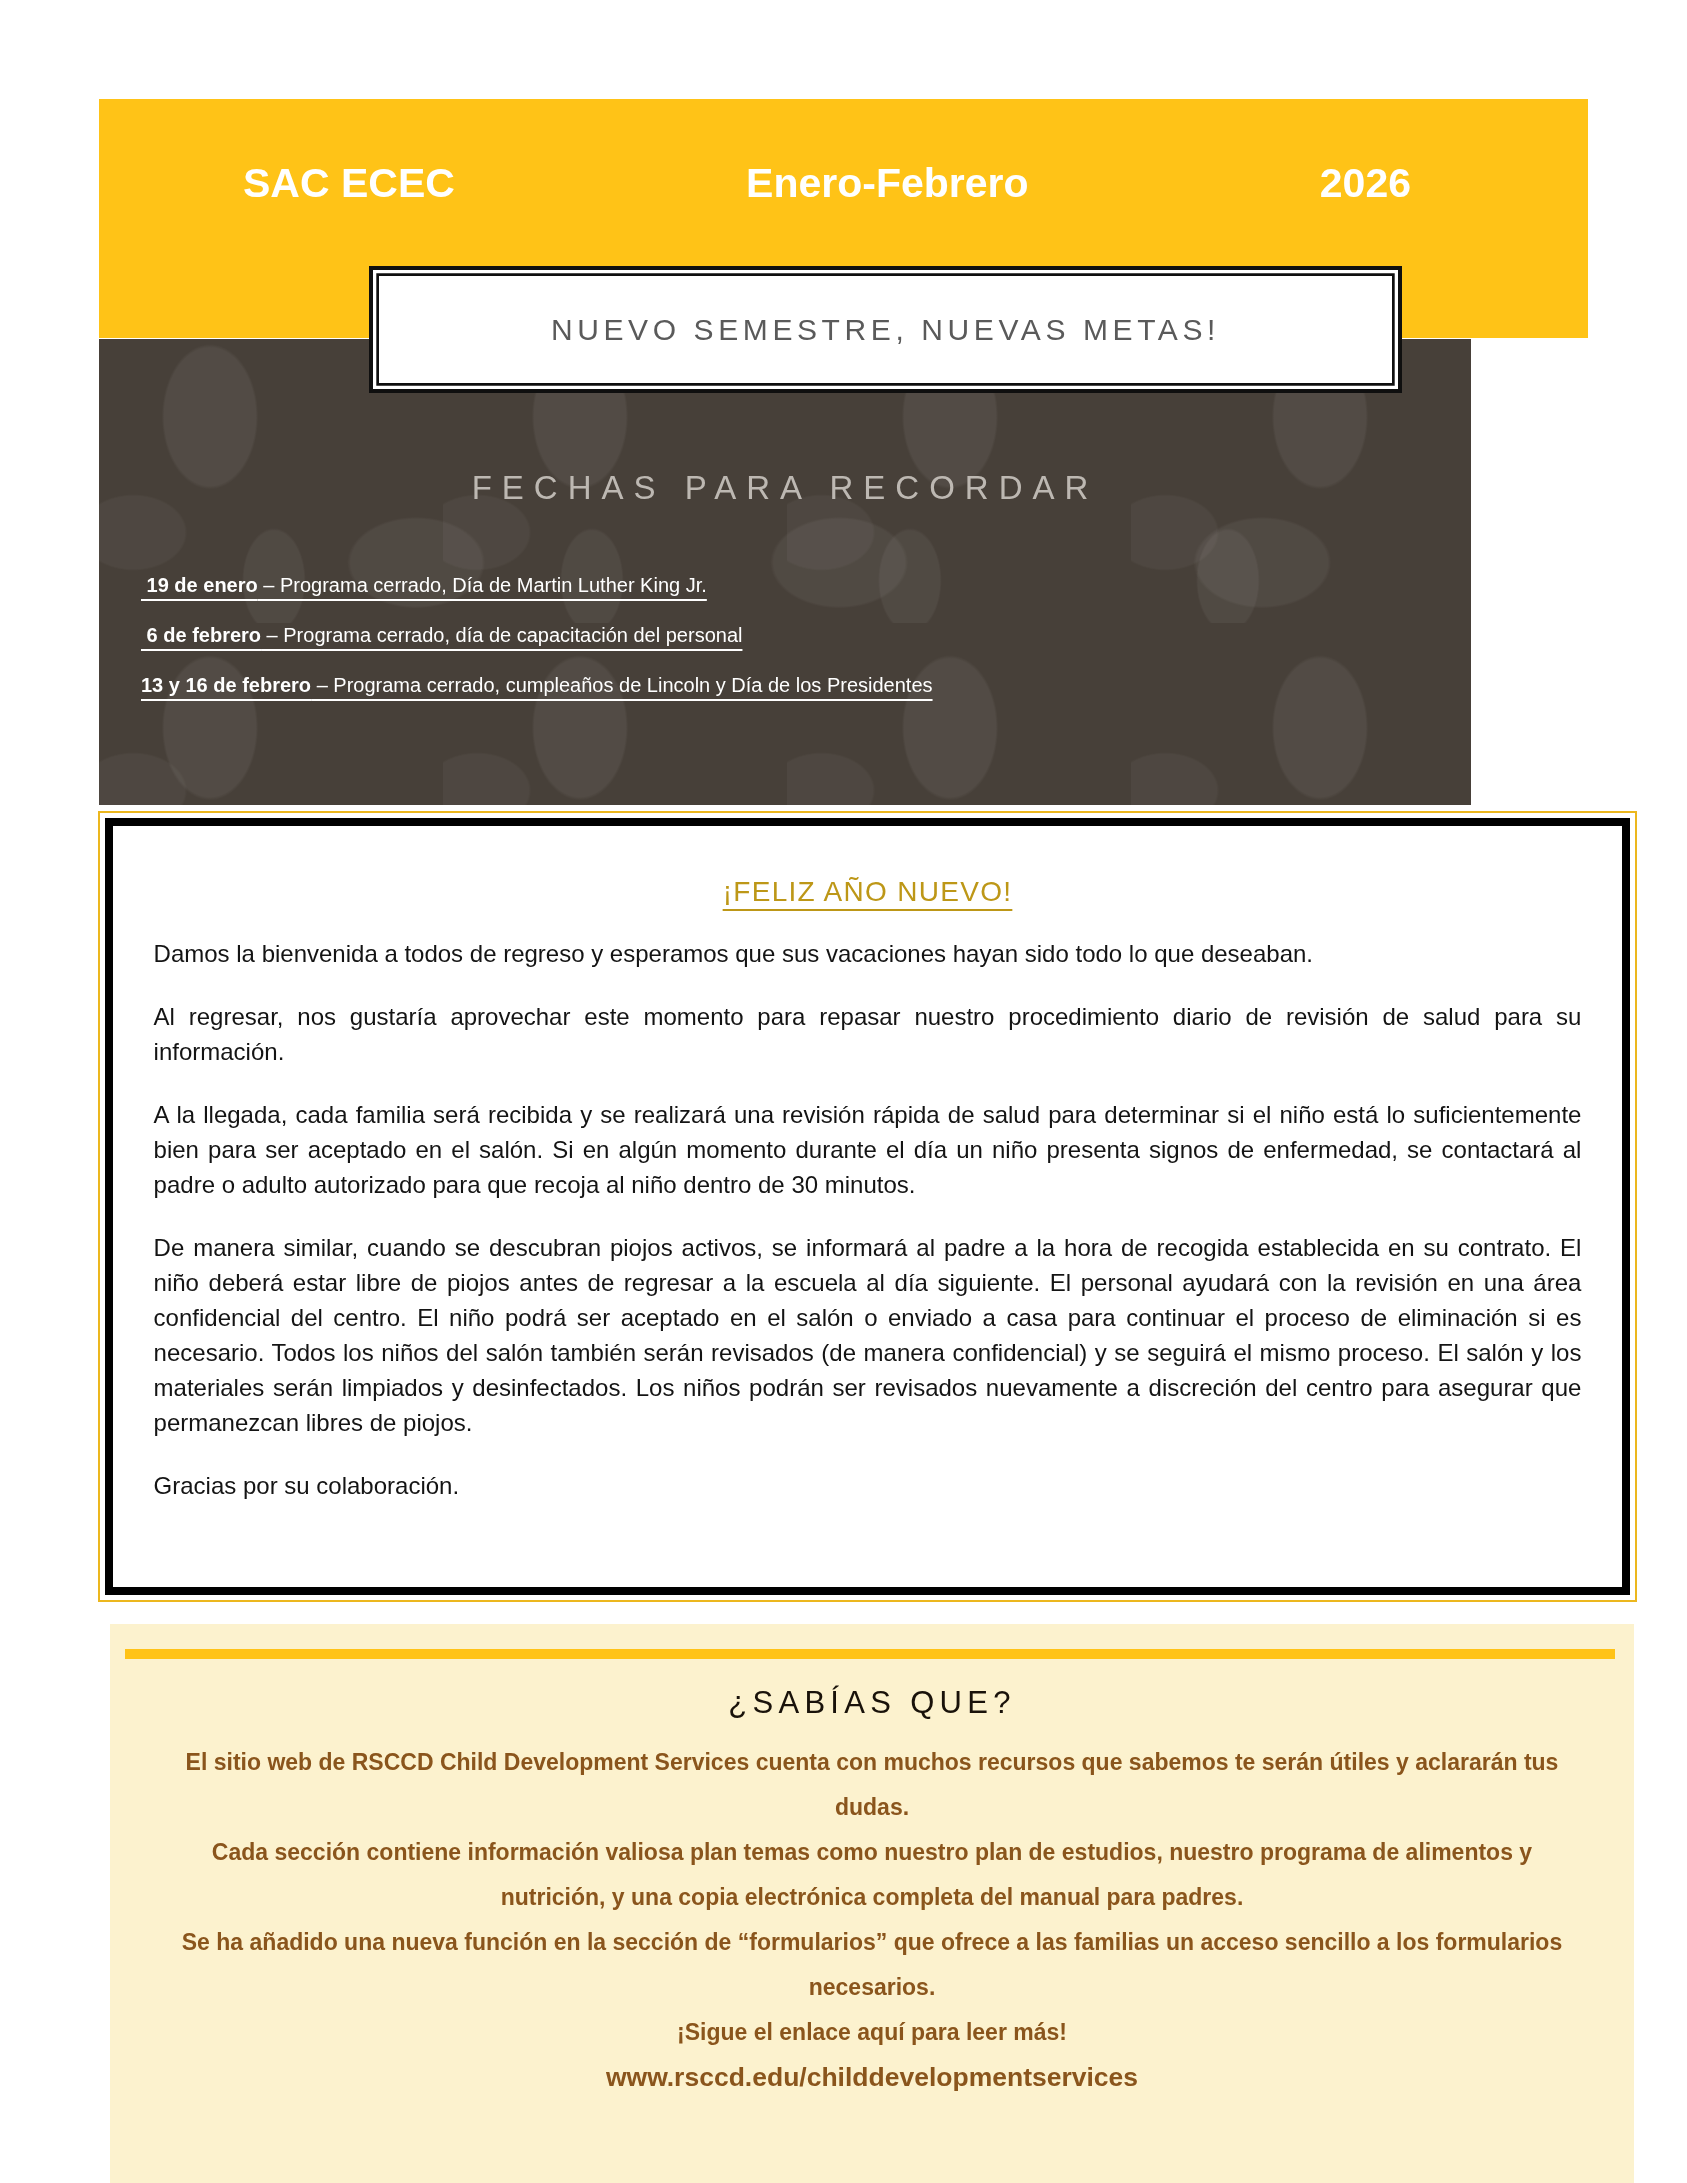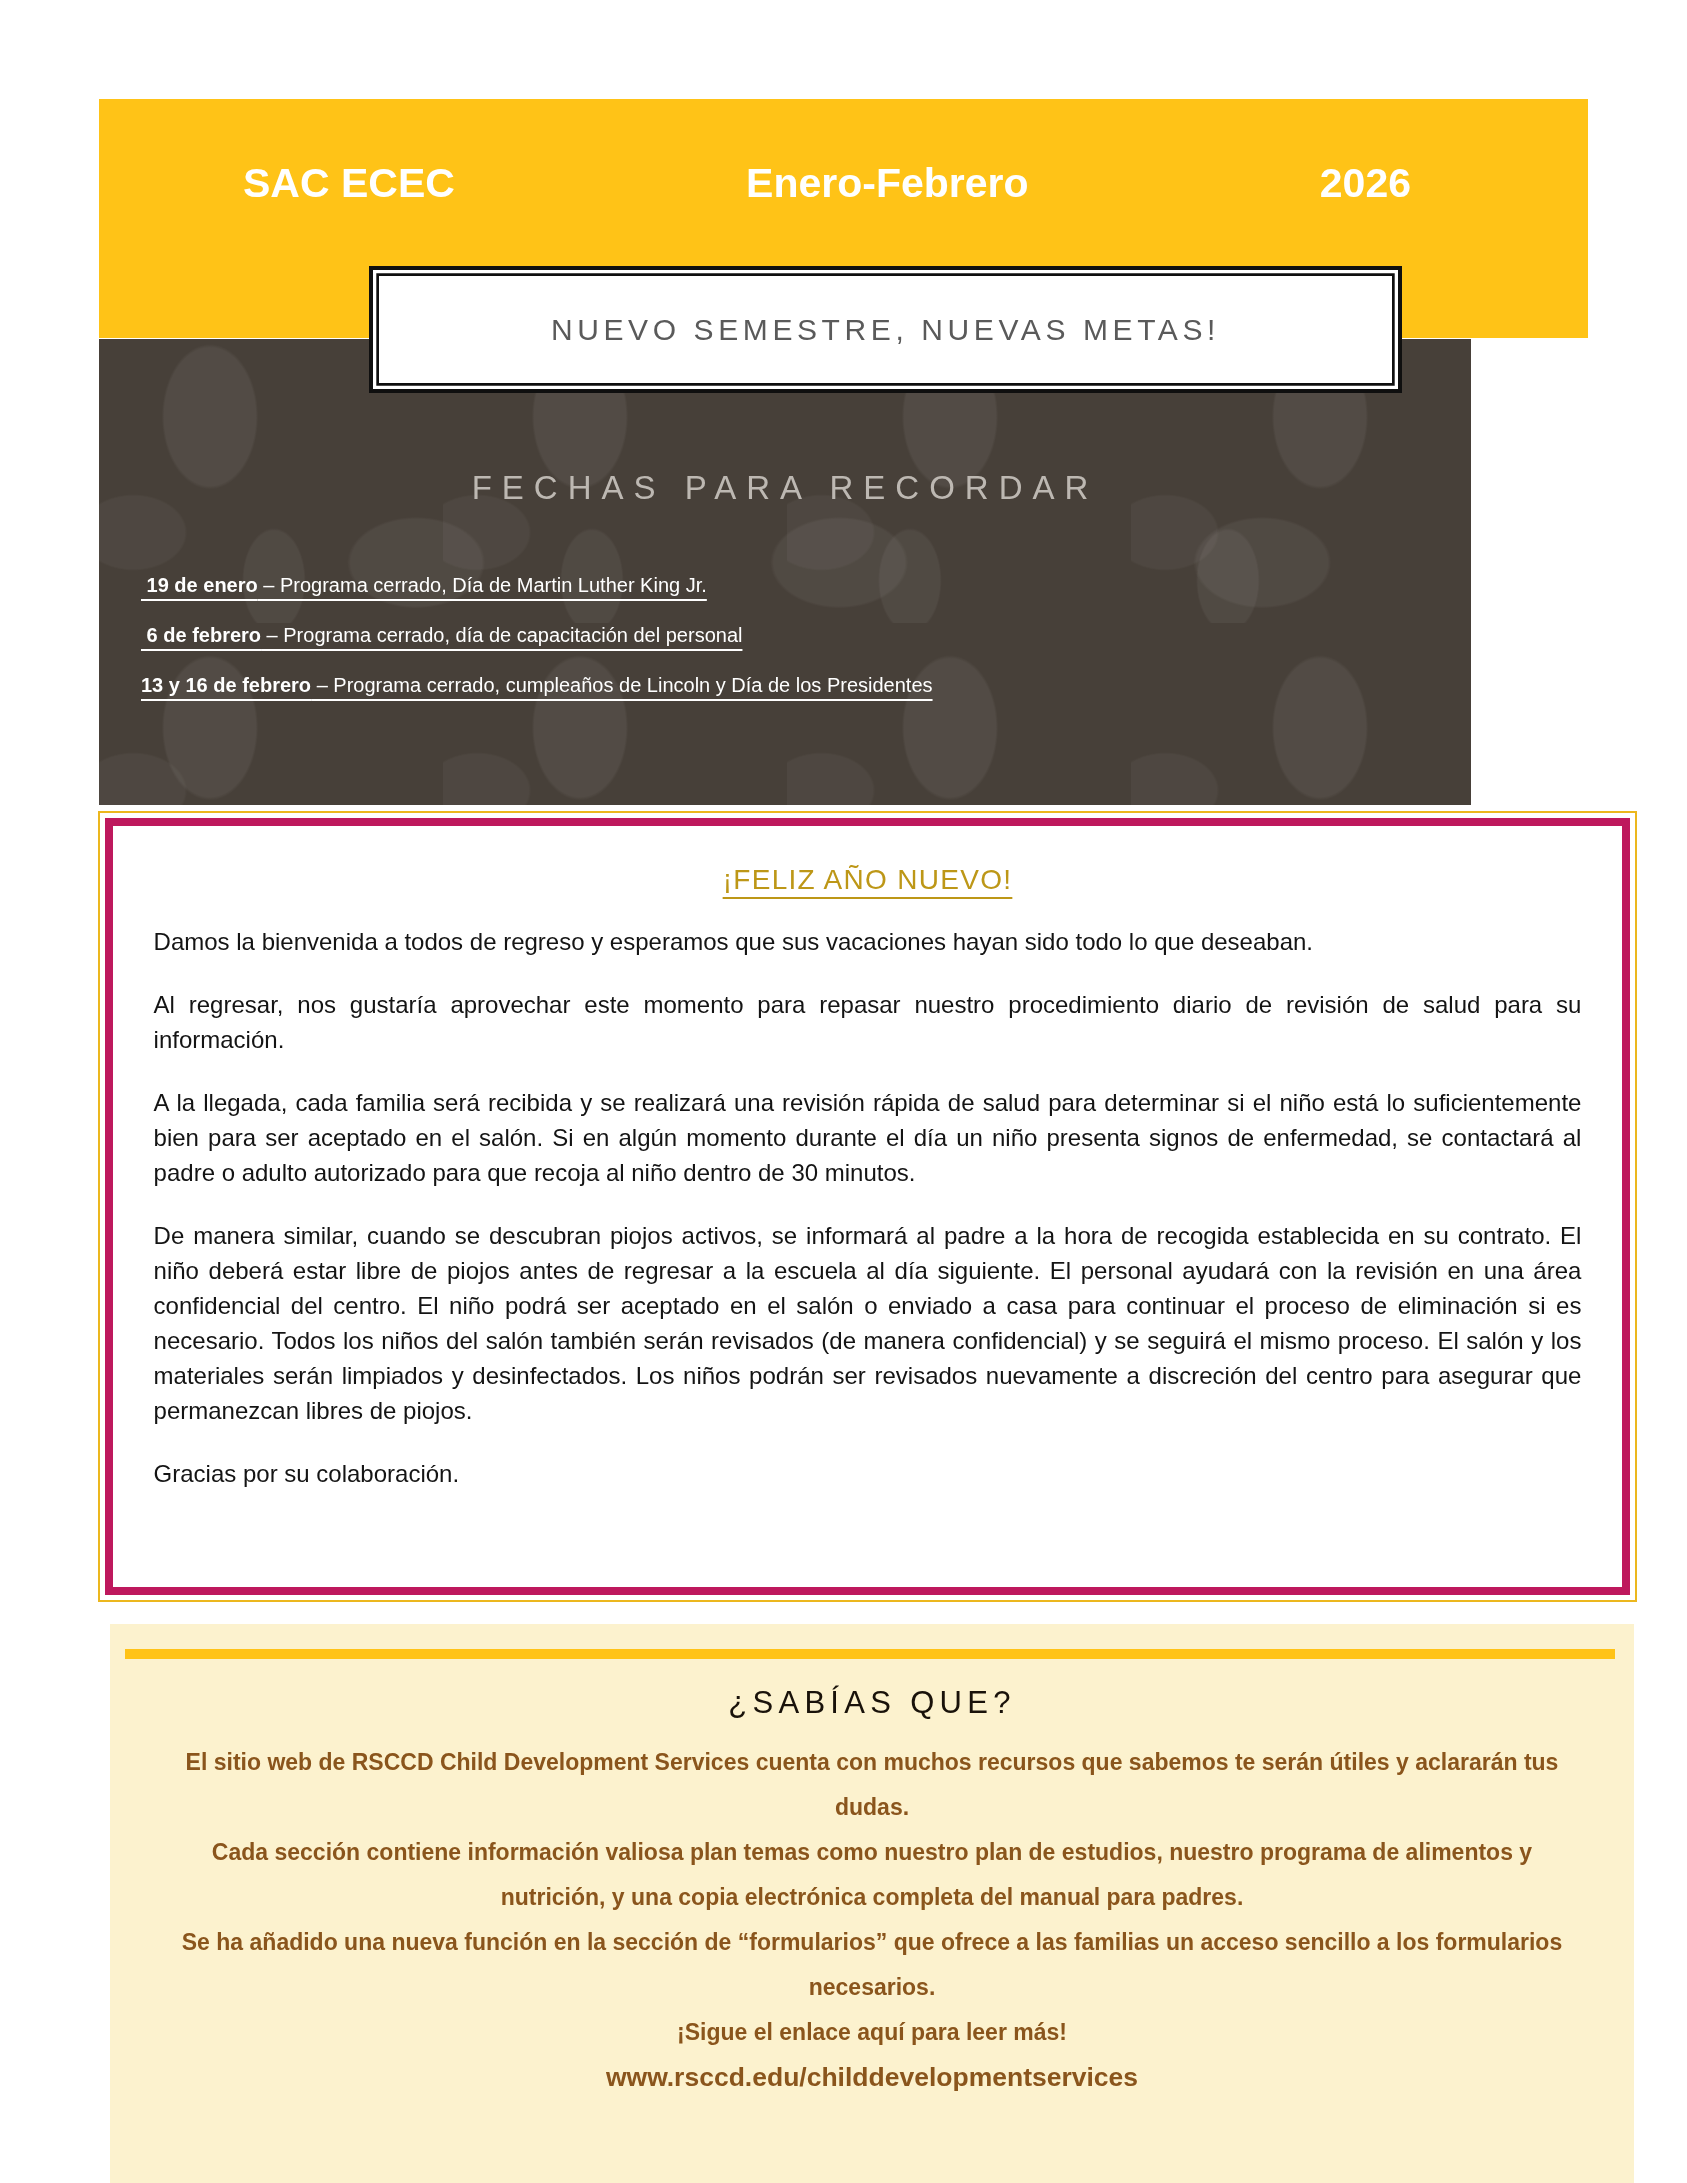--- a/index.html
+++ b/index.html
@@ -31,21 +31,21 @@
     font-size:33px; letter-spacing:10px; font-weight:normal; }
   .dates { list-style:none; margin:64px 40px 0 42px; }
   .dates li { color:#ffffff; font-size:20px; line-height:28px; margin-bottom:22px;
     text-decoration:underline; text-decoration-thickness:2px; text-underline-offset:6.6px; }
   .dates li b { font-weight:bold; }
 
   
   .feliz-box { position:absolute; left:98px; top:811px; width:1539px; height:791px;
     border:2.6px solid #ECB71E; background:#ffffff; z-index:2; }
   .feliz-inner { position:absolute; left:4.6px; top:4.6px; right:4.6px; bottom:4.6px;
-    border:8px solid #be185d; background:#ffffff; padding:0 41px; }
+    border:8px solid #000000; background:#ffffff; padding:12px 41px; }
   .feliz-heading { margin-top:38px; text-align:center; color:#BD9717; font-size:28px;
     letter-spacing:1.3px; font-weight:normal; text-decoration:underline;
     text-decoration-thickness:2px; text-underline-offset:8px; }
   .feliz-inner p { margin-top:28px; color:#141414; font-size:24px; line-height:35px; text-align:justify; }
   .feliz-inner p.last { text-align:left; }
 
   
   .sabias-section { position:absolute; left:110px; top:1624px; width:1524px; height:595px;
     background:#FCF2CE; z-index:4; }
   .gold-bar { position:absolute; left:14.6px; top:25px; width:1490px; height:10px; background:#FFC317; }

